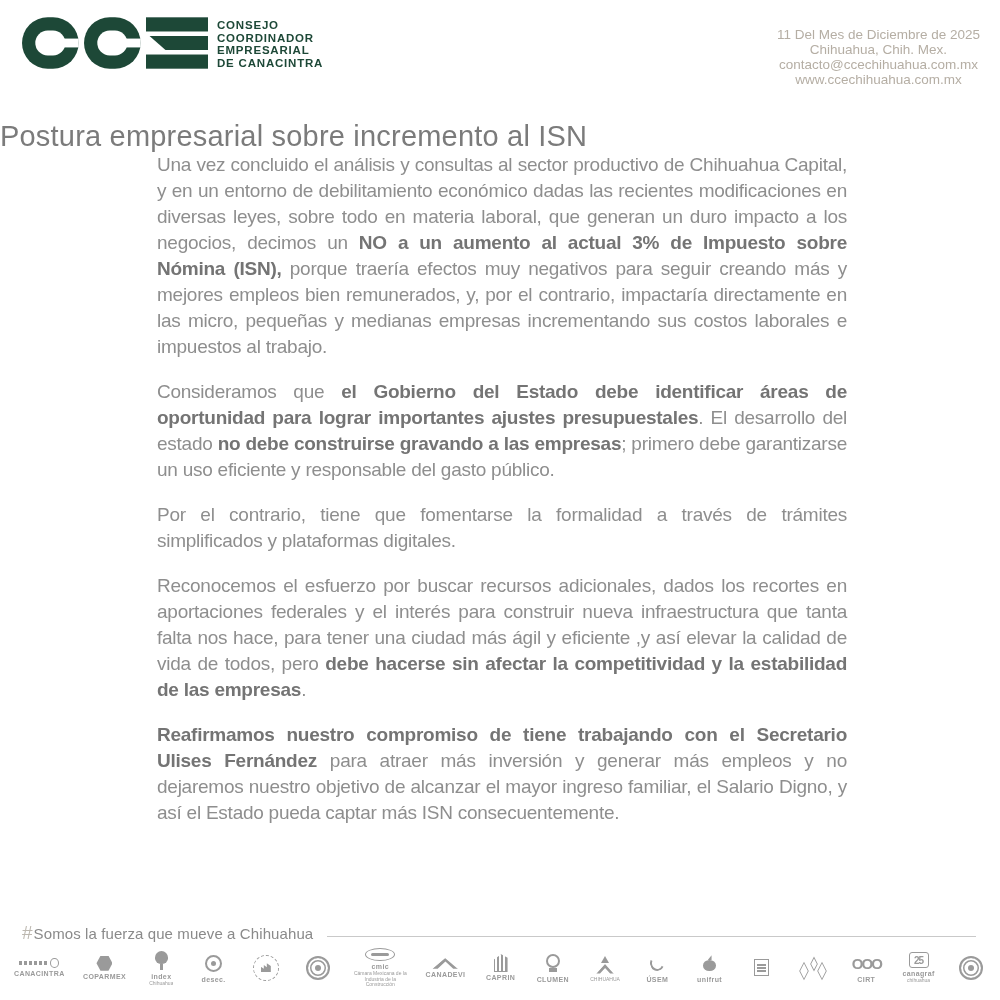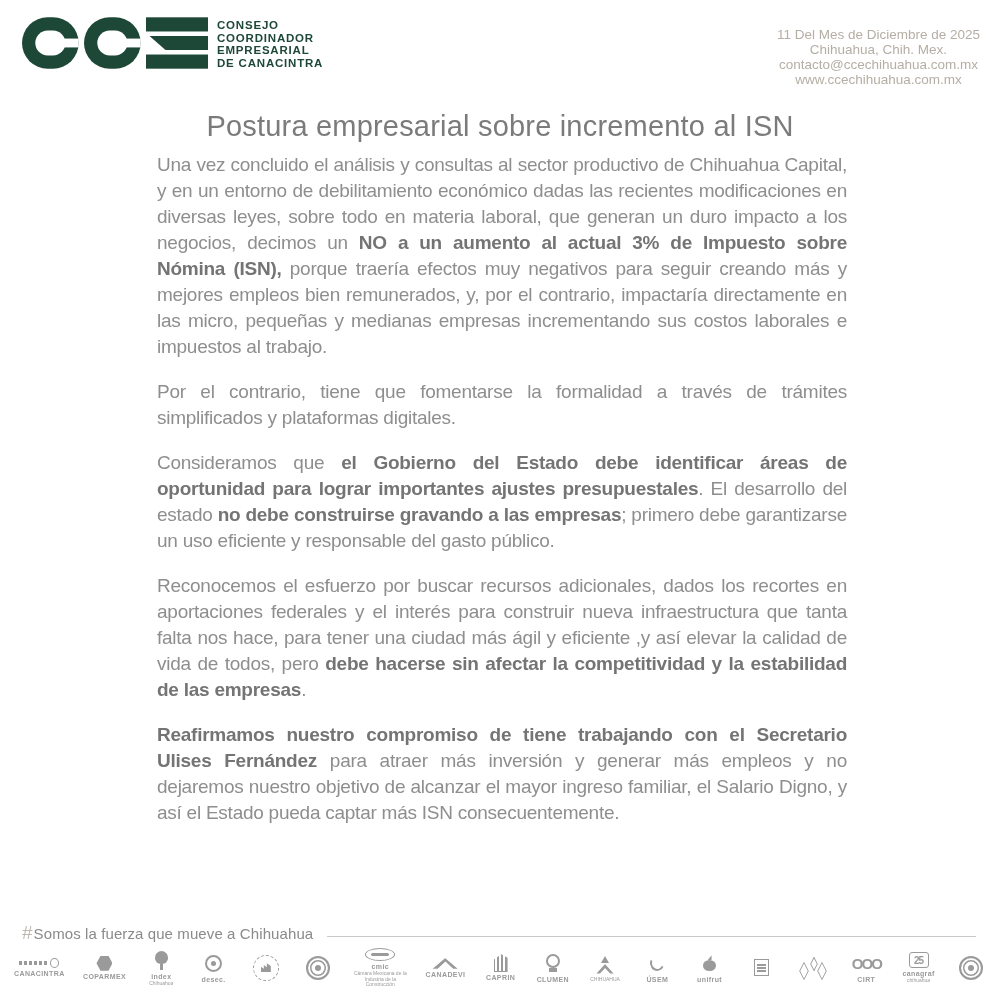--- a/index.html
+++ b/index.html
@@ -20,21 +20,21 @@
 
   
   .header{position:absolute;top:16px;left:22px;right:20px;display:flex;justify-content:space-between;align-items:flex-start;}
   .brand{display:flex;align-items:flex-start;}
   .cce-mark{width:186px;height:54px;display:block;}
   .cce-mark .g{fill:var(--green);}
   .brand-text{margin-left:9px;padding-top:3px;color:var(--green);font-weight:bold;font-size:11.5px;line-height:12.5px;letter-spacing:0.8px;}
   .contact{padding-top:11px;text-align:center;color:var(--contact-text);font-size:13.5px;line-height:15px;}
 
   
-  .doc-title{position:absolute;top:110px;left:0;width:1000px;text-align:center;color:var(--title-text);font-size:29px;font-weight:400;letter-spacing:0.2px;}
+  .doc-title{position:absolute;top:120px;left:0;width:1000px;text-align:left;color:var(--title-text);font-size:29px;font-weight:400;letter-spacing:0.2px;}
   .body-copy{position:absolute;top:152px;left:157px;width:690px;color:var(--body-text);font-size:19px;line-height:26px;letter-spacing:-0.25px;text-align:justify;hyphens:auto;}
   .body-copy p{margin:0 0 19px 0;}
   .body-copy b{color:var(--bold-text);font-weight:700;}
 
   
   .tagline-row{position:absolute;top:922px;left:22px;right:24px;display:flex;align-items:center;}
   .hash{color:#bdb8b0;font-size:19px;font-weight:400;margin-right:1px;}
   .tagline{color:#8a8a8a;font-size:15px;letter-spacing:0.1px;white-space:nowrap;}
   .tagline-rule{flex:1;border-top:1px solid var(--rule-gray);margin-left:14px;margin-top:6px;}
 
@@ -114,22 +114,22 @@
       <div>Chihuahua, Chih. Mex.</div>
       <div>contacto@ccechihuahua.com.mx</div>
       <div>www.ccechihuahua.com.mx</div>
     </div>
   </div>
 
   <h1 class="doc-title">Postura empresarial sobre incremento al ISN</h1>
 
   <div class="body-copy" id="paragraphs">
       <p><span>Una vez concluido el análisis y consultas al sector productivo de Chihuahua Capital, y en un entorno de debilitamiento económico dadas las recientes modificaciones en diversas leyes, sobre todo en materia laboral, que generan un duro impacto a los negocios,  decimos un </span><b>NO a un aumento al actual 3% de Impuesto sobre Nómina (ISN),</b><span> porque traería efectos muy negativos para seguir creando más y mejores empleos bien remunerados, y, por el contrario, impactaría directamente en las micro, pequeñas y medianas empresas incrementando sus costos laborales e impuestos al trabajo.</span></p>
+      <p><span>Consideramos que </span><b>el Gobierno del Estado debe identificar áreas de oportunidad para lograr importantes ajustes presupuestales</b><span>. El desarrollo del estado </span><b>no debe construirse gravando a las empresas</b><span>; primero debe garantizarse un uso eficiente y responsable del gasto público.</span></p>
       <p><span>Por el contrario, tiene que fomentarse la formalidad a través de trámites simplificados y plataformas digitales.</span></p>
-      <p><span>Consideramos que </span><b>el Gobierno del Estado debe identificar áreas de oportunidad para lograr importantes ajustes presupuestales</b><span>. El desarrollo del estado </span><b>no debe construirse gravando a las empresas</b><span>; primero debe garantizarse un uso eficiente y responsable del gasto público.</span></p>
       <p><span>Reconocemos el esfuerzo por buscar recursos adicionales, dados los recortes en aportaciones federales y el interés para construir nueva infraestructura que tanta falta nos hace, para tener una ciudad más ágil y eficiente ,y así elevar la calidad de vida de todos, pero </span><b>debe hacerse sin afectar la competitividad y la estabilidad de las empresas</b><span>.</span></p>
       <p><b>Reafirmamos nuestro compromiso de tiene trabajando con el Secretario Ulises Fernández</b><span> para atraer más inversión y generar más empleos y no dejaremos nuestro objetivo de alcanzar el mayor ingreso familiar, el Salario Digno, y así el Estado pueda captar más ISN consecuentemente.</span></p>
     </div>
 
   <div class="tagline-row">
     <span class="hash">#</span>
     <span class="tagline">Somos la fuerza que mueve a Chihuahua</span>
     <span class="tagline-rule"></span>
   </div>
 

